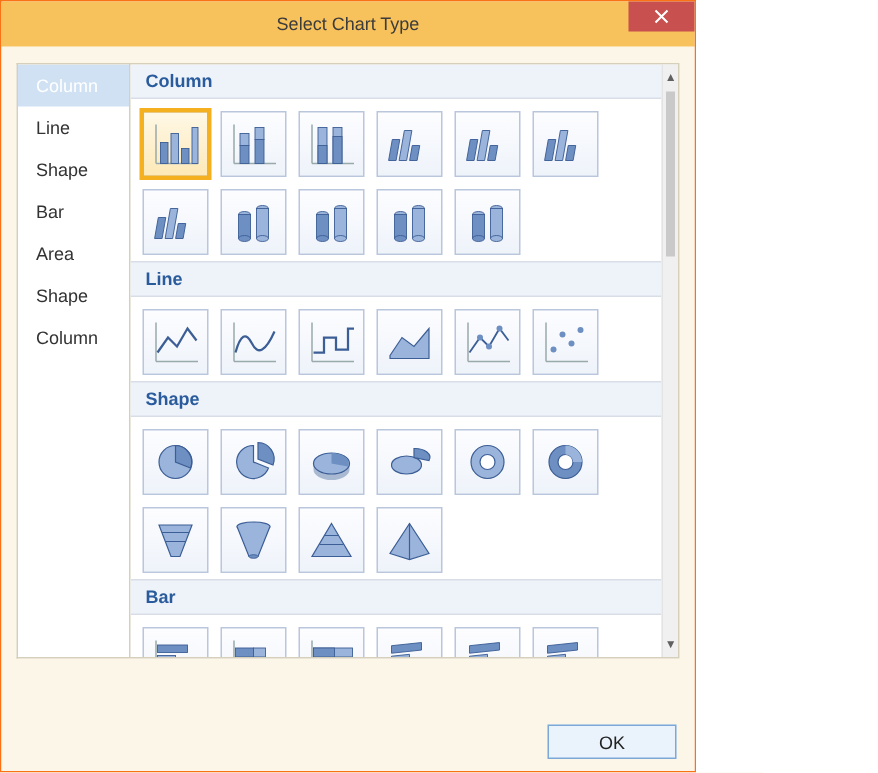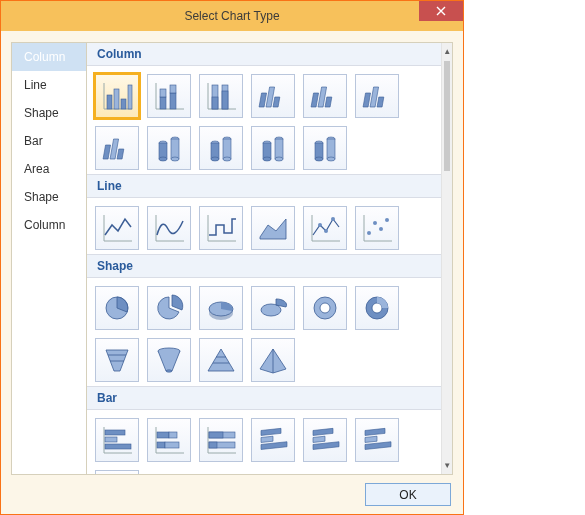--- a/index.html
+++ b/index.html
@@ -159,20 +159,21 @@
     display: flex;
     align-items: center;
     justify-content: center;
     cursor: pointer;
     font-size: 12px;
     color: #222;
   }
   .btn.primary {
     border: 1px solid #7ca8d8;
     background: #eaf2fb;
+    margin-top: 36px;
   }
 </style>
 </head>
 <body>
 
 <div class="window">
 
   <div class="titlebar">
     <span class="title">Select Chart Type</span>
     <div class="close-btn">

